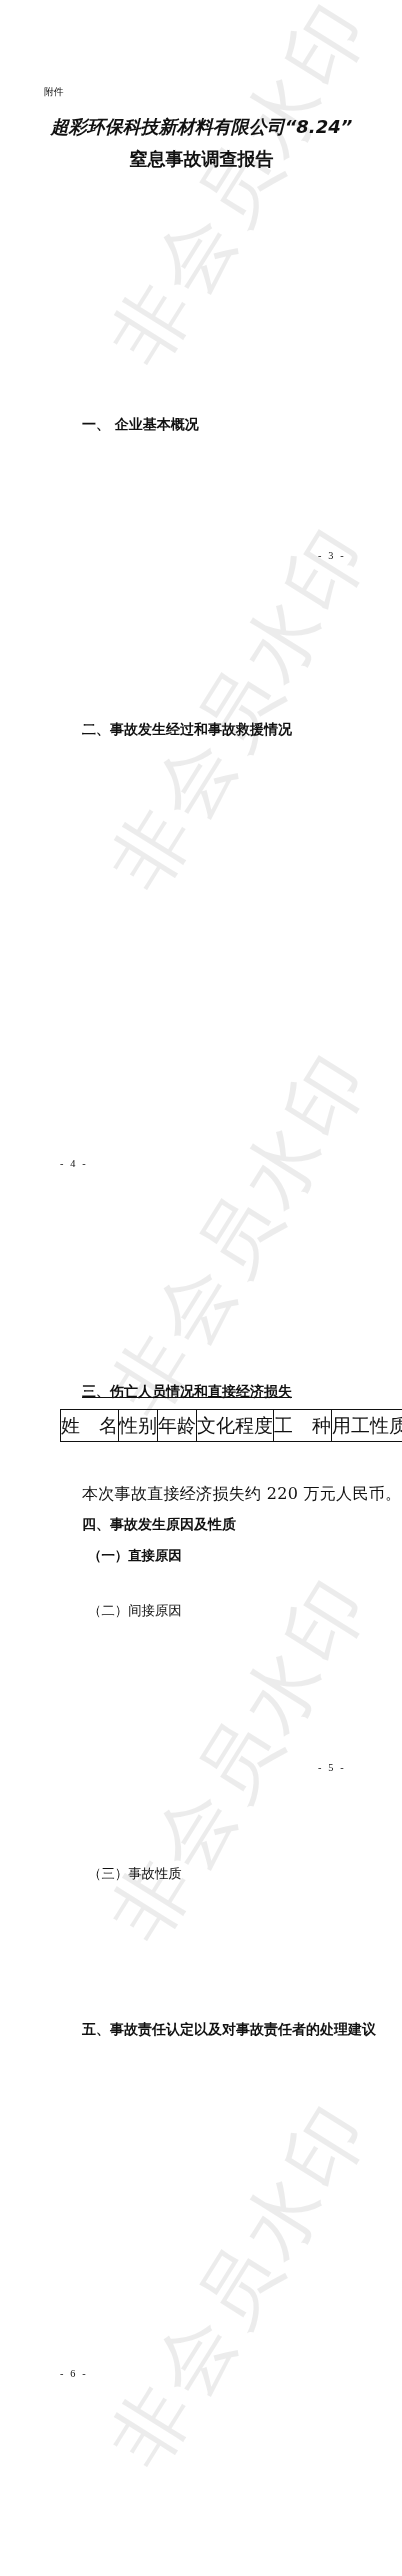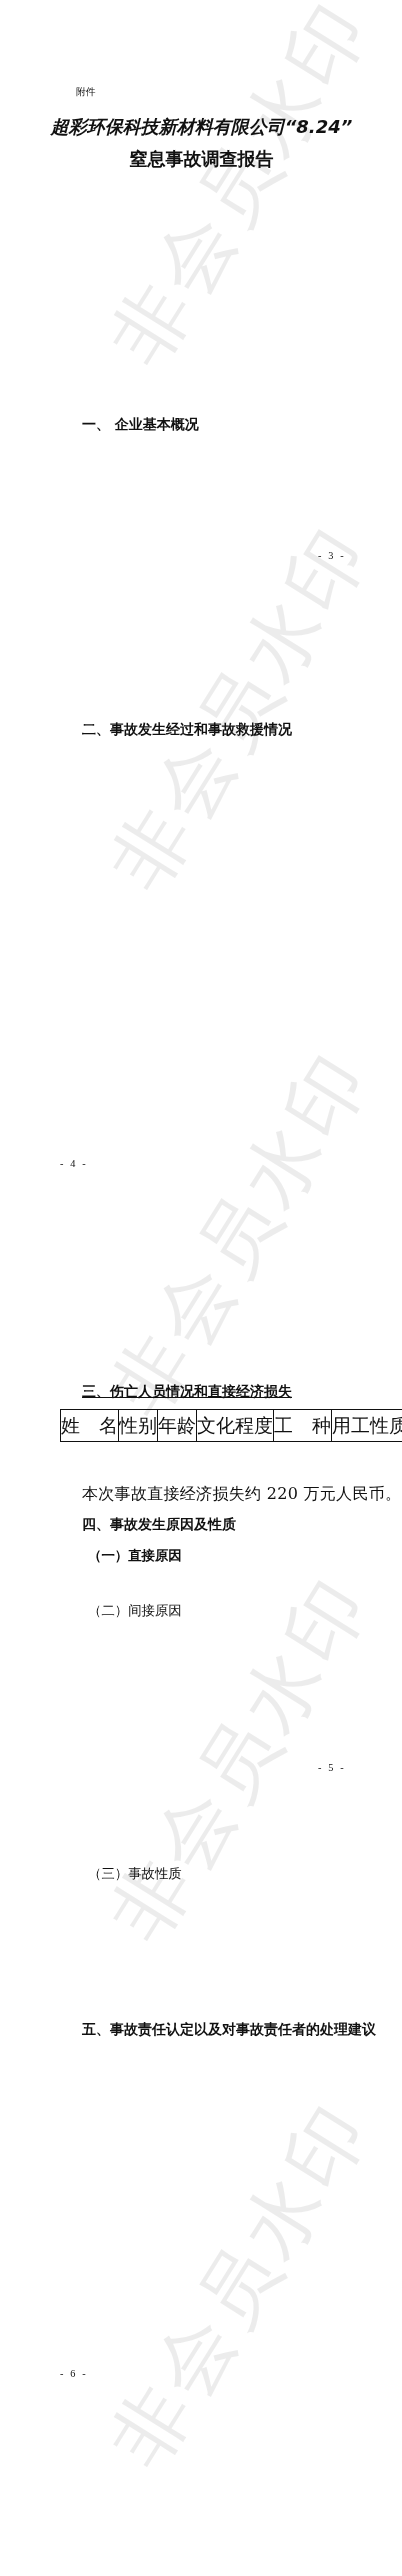--- a/index.html
+++ b/index.html
@@ -7,21 +7,21 @@
          font-family: "DejaVu Serif", "Liberation Serif", serif; color: #111; }
   .page-root { position: absolute; left: 0; top: 0; width: 403px; height: 3452px; }
   .line { position: absolute; left: 60px; width: 285px; height: 20.6px; line-height: 20.6px;
           font-size: 16px; white-space: nowrap; text-align: justify; text-align-last: justify;
           letter-spacing: 0.3px; }
   .line.indent { left: 82px; width: 263px; }
   .line.last { text-align-last: left; }
   .heading { position: absolute; left: 82px; font-size: 14px; font-weight: bold; line-height: 20.6px;
              font-family: "DejaVu Sans", "Liberation Sans", sans-serif; white-space: nowrap; }
   .sub { position: absolute; left: 88px; font-size: 13.4px; line-height: 20.6px; white-space: nowrap; }
-  .attach-label { position: absolute; left: 76px; top: 86px; font-size: 9.8px;
+  .attach-label { position: absolute; left: 44px; top: 86px; font-size: 9.8px;
                   font-family: Liberation Mono, monospace; }
   .title { position: absolute; left: 0; width: 403px; text-align: center; font-weight: bold;
            font-size: 18px; line-height: 25px; font-family: "DejaVu Sans", sans-serif; white-space: nowrap; }
   .page-num { position: absolute; font-size: 10.3px; font-family: "Liberation Serif", serif; letter-spacing: 2.1px; }
   .page-num.right { left: 318px; }
   .page-num.left { left: 60px; }
   table.casualty { position: absolute; left: 60px; top: 1409px; width: 287px; border-collapse: collapse;
                    font-size: 19px; }
   table.casualty td { border: 0.8px solid #111; height: 31px; text-align: center; padding: 0; white-space: nowrap; }
   .watermark { position: absolute; font-size: 77px; color: rgba(0,0,0,0.075); transform: rotate(-58deg);

